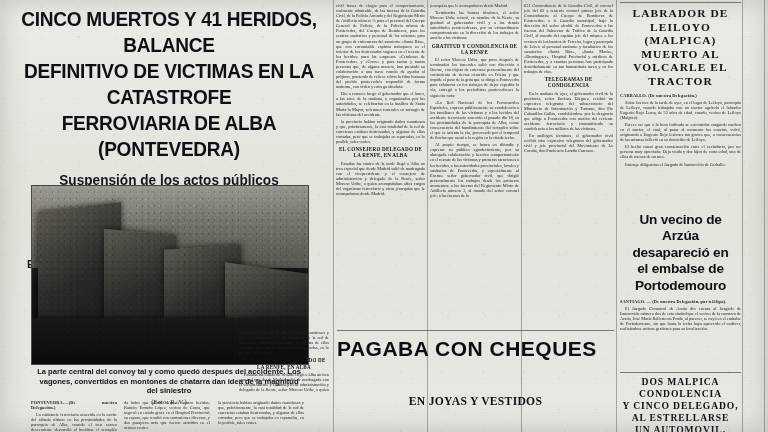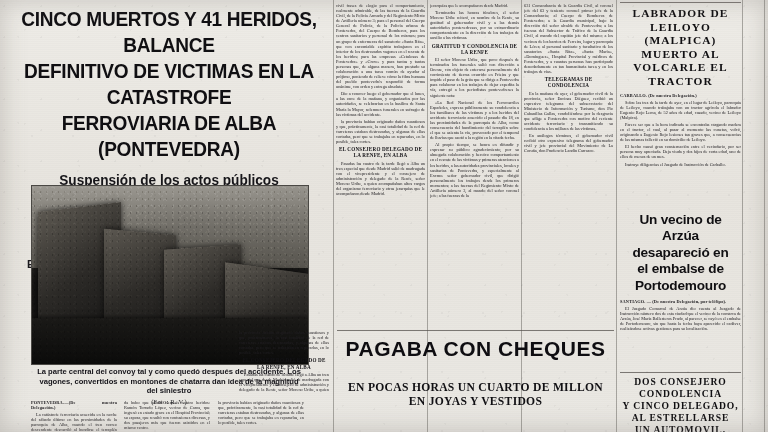--- a/index.html
+++ b/index.html
@@ -175,21 +175,21 @@
     color:#100f12;
     margin:0;
   }
 
   
   .bc-sans{
     font-family:"Liberation Sans", sans-serif;
     font-weight:bold;
     font-size:21px;
     line-height:25px;
-    text-align:center;
+    text-align:left;
     letter-spacing:.5px;
     color:#0e0d11;
     margin:0;
   }
   .bc-serif{
     font-family:"Liberation Serif", serif;
     font-weight:bold;
     font-size:11.6px;
     line-height:14.2px;
     text-align:center;
@@ -324,36 +324,36 @@
     </h2>
     <div class="body-col" style="margin-top:5px;">
       <p class="noind"><span class="dateline">SANTIAGO. — (De nuestra Delegación, por teléfipo).</span></p>
       <p>El Juzgado Comarcal de Arzúa dio cuenta al Juzgado de Instrucción número dos de esta ciudad que el vecino de la comarca de Arzúa, José María Ballesteros Prado, al parecer, se cayó en el embalse de Portodemouro, sin que hasta la fecha haya aparecido el cadáver, realizándose activas gestiones para su localización.</p>
     </div>
   </div>
 
   <div style="position:absolute;left:620px;top:372px;width:121px;">
     <hr class="sep" style="margin-bottom:3px;">
     <h2 class="rh-serif-sm">
-      <span>DOS CONSEJERO</span><br>
+      <span>DOS MALPICA</span><br>
       <span>CONDOLENCIA</span><br>
       <span>Y CINCO DELEGADO,</span><br>
       <span>AL ESTRELLARSE</span><br>
       <span>UN AUTOMOVIL,</span>
     </h2>
   </div>
 
   <div style="position:absolute;left:337px;top:330px;width:277px;">
     <hr class="sep" style="margin-bottom:5px;">
     <h2 class="bc-sans">
       <span>PAGABA CON CHEQUES</span><br>
     </h2>
     <h3 class="bc-serif" style="margin-top:6px;">
       <br>
-      <span>EN POCAS HORAS UN CUARTO DE MILLON</span><br>
+      <br>
       <span>EN JOYAS Y VESTIDOS</span>
     </h3>
 
   </div>
 
   <div class="noise"></div>
   <div class="edge-fade"></div>
 </div>
 
 </body></html>

